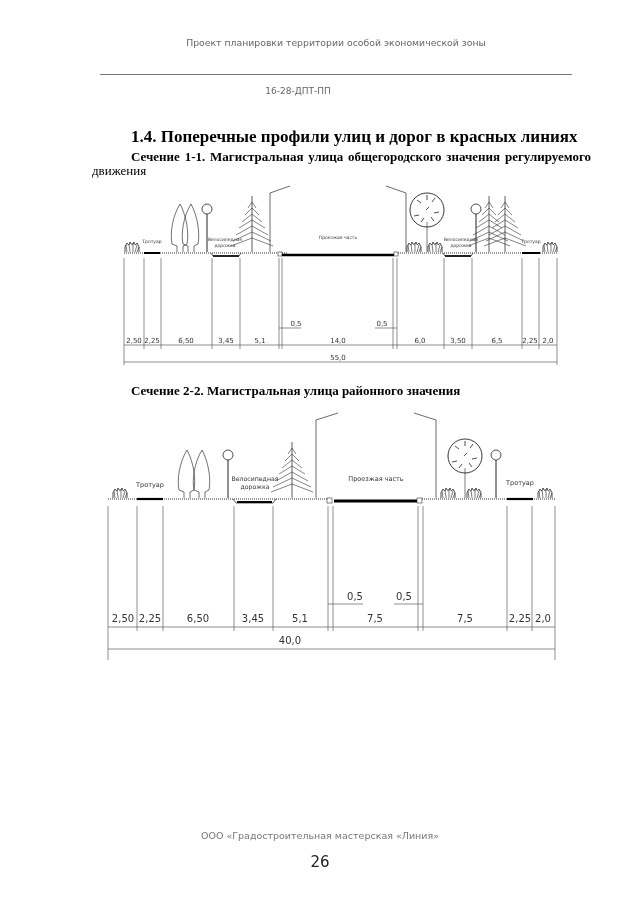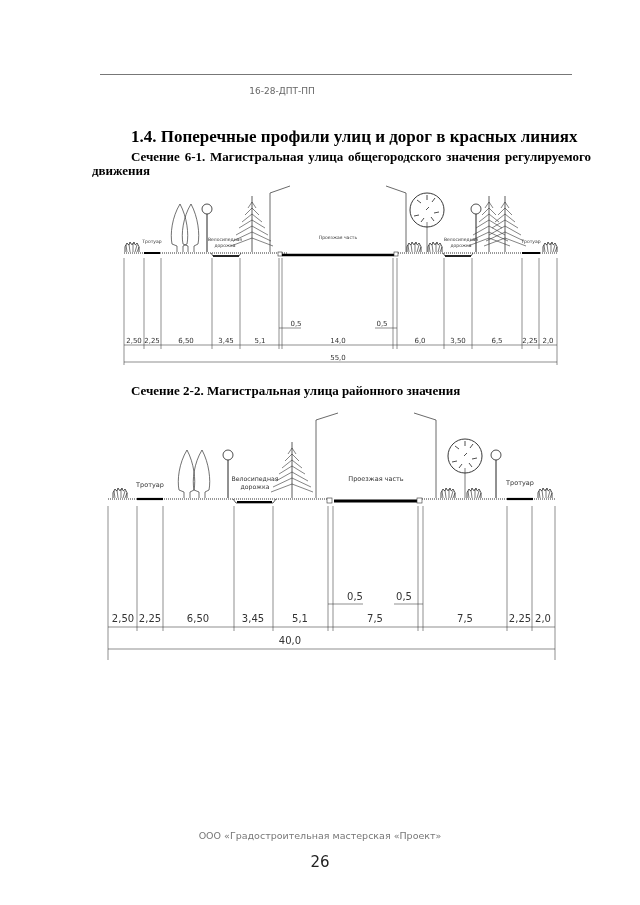--- a/index.html
+++ b/index.html
@@ -1,39 +1,40 @@
 <!DOCTYPE html>
 <html><head>
 <meta charset="utf-8">
 <style>
   html, body { margin: 0; padding: 0; background: #fff; }
   body { width: 640px; height: 905px; position: relative; overflow: hidden; font-family: "DejaVu Sans", sans-serif; color: #000; }
   .hdr { position: absolute; left: 100px; width: 472px; top: 37px; text-align: center; font-size: 9.3px; line-height: 11.5px; color: #666; font-family: "DejaVu Sans", sans-serif; }
   .hdr-rule { position: absolute; left: 100px; top: 74px; width: 472px; height: 1px; background: #777; }
-  .code { position: absolute; left: 0; width: 564px; top: 86px; text-align: center; font-size: 9px; color: #666; }
+  .code { position: absolute; left: 16px; width: 564px; top: 86px; text-align: center; font-size: 9px; color: #666; }
   .h1 { position: absolute; left: 131px; top: 127px; font-family: "Liberation Serif", serif; font-weight: bold; font-size: 17px; }
   .h2 { position: absolute; left: 131px; top: 149px; width: 460px; font-family: "Liberation Serif", serif; font-weight: bold; font-size: 13px; text-align: justify; text-align-last: justify; }
-  .h2b { position: absolute; left: 92px; top: 163px; font-family: "Liberation Serif", serif; font-weight: bold; font-size: 13px; }
+  .h2b { position: absolute; left: 92px; top: 163px; font-family: "Liberation Serif", serif; font-weight: normal; font-size: 13px; }
   .h3 { position: absolute; left: 131px; top: 383px; font-family: "Liberation Serif", serif; font-weight: bold; font-size: 13px; }
   svg.draw { position: absolute; left: 0; top: 0; }
   .footer { position: absolute; left: 0; width: 640px; top: 830px; text-align: center; font-size: 9.5px; color: #777; }
   .pageno { position: absolute; left: 0; width: 640px; top: 853px; text-align: center; font-size: 15px; color: #222; }
   .dim { font-family: "DejaVu Sans", sans-serif; fill: #333; }
   .lbl { font-family: "DejaVu Sans", sans-serif; fill: #333; }
 </style>
 </head>
 <body>
 
 <div class="hdr">
+  <div>Проект планировки территории особой экономической зоны</div>
 </div>
 <div class="hdr-rule"></div>
 <div class="code">16-28-ДПТ-ПП</div>
 
 <div class="h1">1.4. Поперечные профили улиц и дорог в красных линиях</div>
-<div class="h2">Сечение 6-1. Магистральная улица общегородского значения регулируемого</div>
+<div class="h2">Сечение 1-1. Магистральная улица общегородского значения регулируемого</div>
 <div class="h2b">движения</div>
 <div class="h3">Сечение 2-2. Магистральная улица районного значения</div>
 
 <svg class="draw" width="640" height="905" viewBox="0 0 640 905" xmlns="http://www.w3.org/2000/svg">
   <defs>
     <g id="shrub">
       <path d="M-7,0 Q-8,-6 -5,-9 Q-3,-5 -2,-10 Q0,-5 2,-10 Q3,-5 5,-9 Q8,-6 7,0" fill="none" stroke="#222" stroke-width="0.8"></path>
       <path d="M-5,0 L-6,-7 M-2,0 L-3,-8 M1,0 L1,-9 M3,0 L5,-7 M5,0 L7,-5" stroke="#222" stroke-width="0.6"></path>
     </g>
     <g id="poplar">
@@ -198,14 +199,14 @@
       <text x="465" y="622">7,5</text>
       <text x="520" y="622">2,25</text>
       <text x="543" y="622">2,0</text>
       <text x="355" y="600">0,5</text>
       <text x="404" y="600">0,5</text>
       <text x="290" y="644">40,0</text>
     </g>
   </g>
 </svg>
 
-<div class="footer">ООО «Градостроительная мастерская «Проект»</div>
+<div class="footer">ООО «Градостроительная мастерская «Линия»</div>
 <div class="pageno">26</div>
 
 </body></html>

